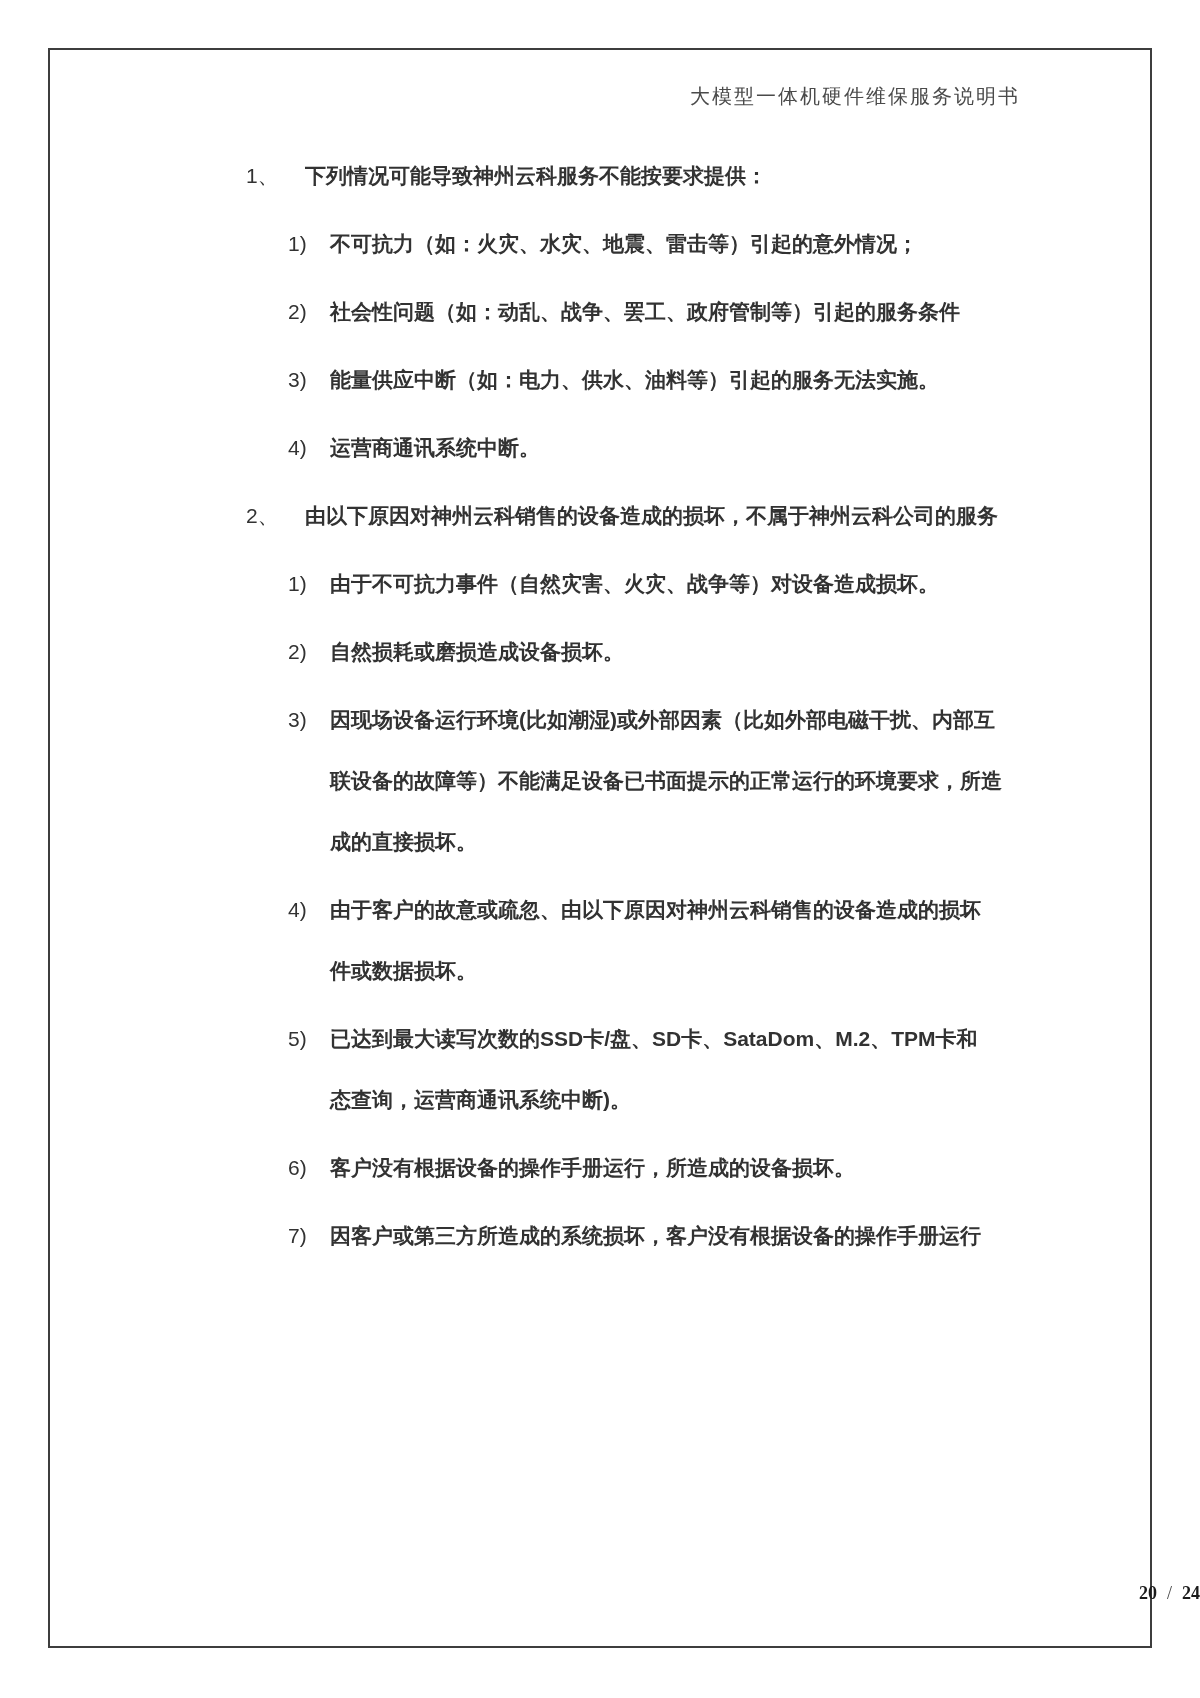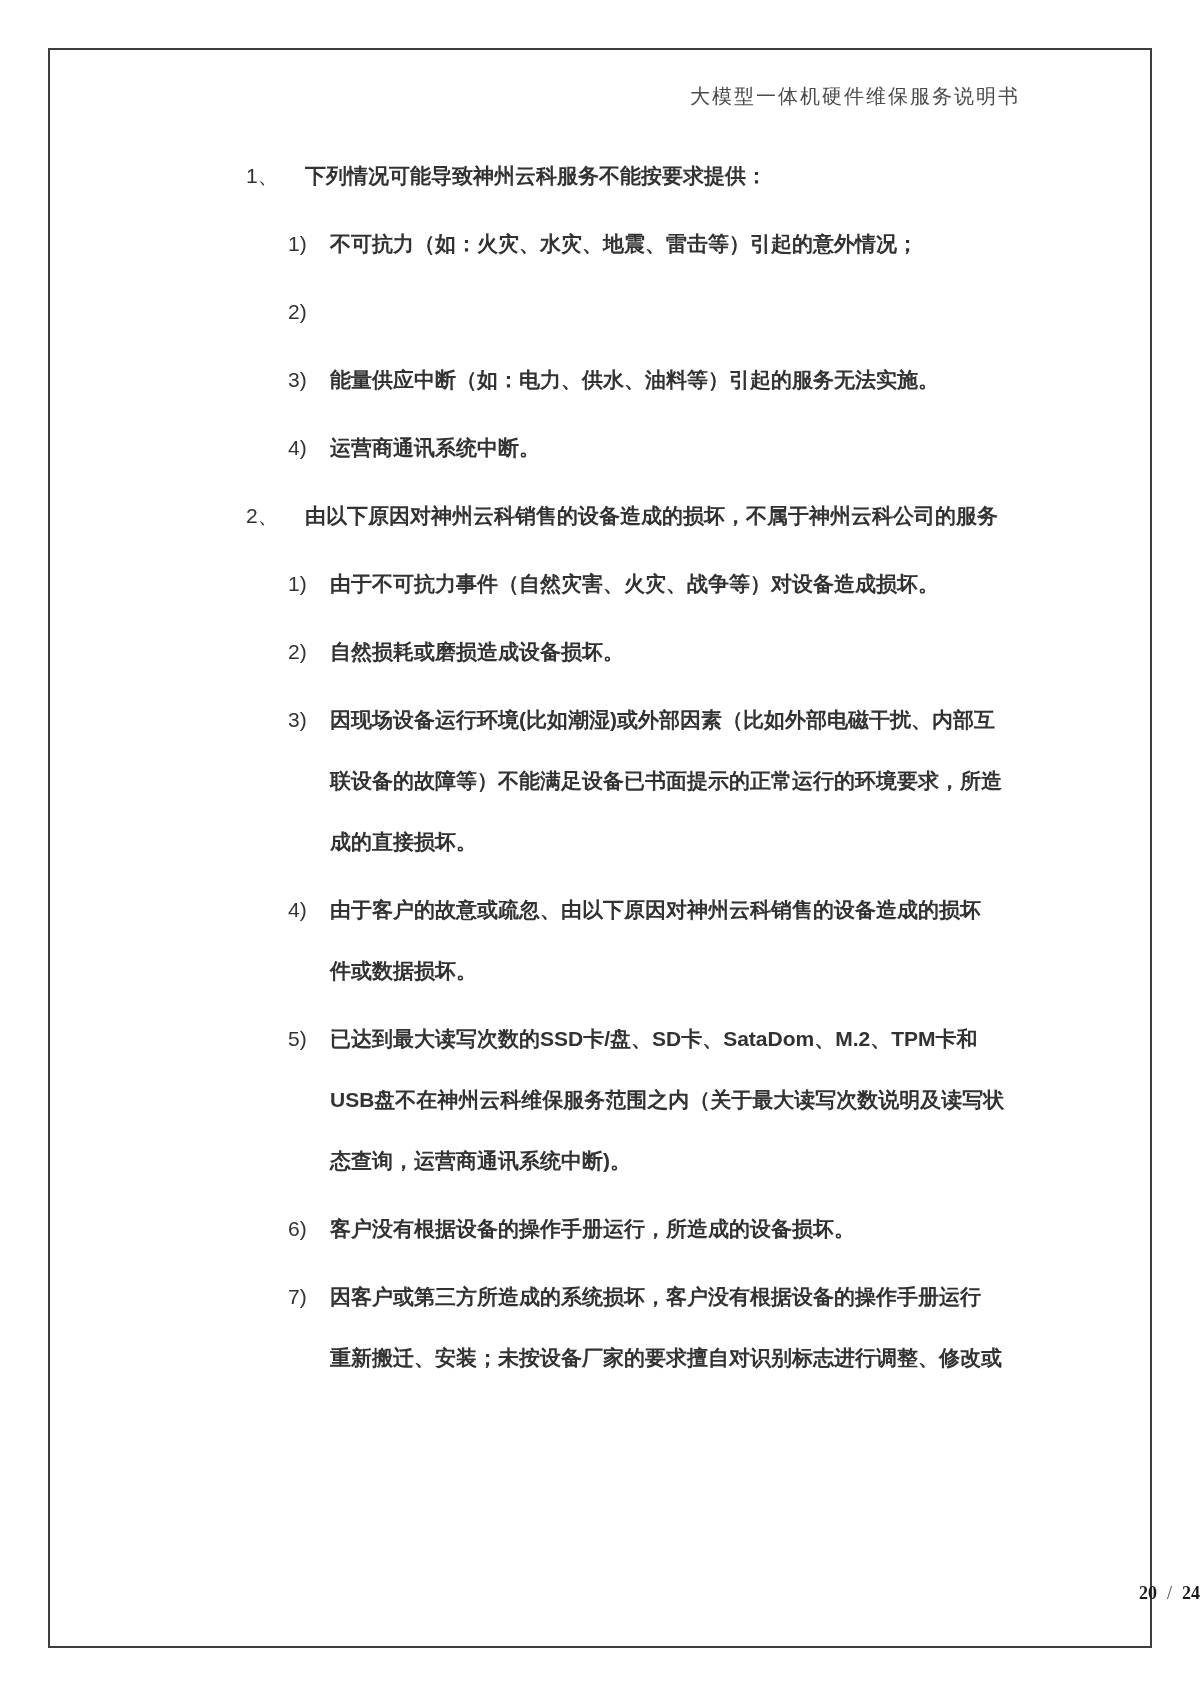--- a/index.html
+++ b/index.html
@@ -89,20 +89,21 @@
     </div>
     <div class="item lvl2">
       <span class="marker">1)</span>
       <div class="lines">
         <div class="line">不可抗力（如：火灾、水灾、地震、雷击等）引起的意外情况；</div>
       </div>
     </div>
     <div class="item lvl2">
       <span class="marker">2)</span>
       <div class="lines">
+        <div class="line">社会性问题（如：动乱、战争、罢工、政府管制等）引起的服务条件</div>
       </div>
     </div>
     <div class="item lvl2">
       <span class="marker">3)</span>
       <div class="lines">
         <div class="line">能量供应中断（如：电力、供水、油料等）引起的服务无法实施。</div>
       </div>
     </div>
     <div class="item lvl2">
       <span class="marker">4)</span>
@@ -140,32 +141,30 @@
       <span class="marker">4)</span>
       <div class="lines">
         <div class="line">由于客户的故意或疏忽、由以下原因对神州云科销售的设备造成的损坏</div>
         <div class="line">件或数据损坏。</div>
       </div>
     </div>
     <div class="item lvl2">
       <span class="marker">5)</span>
       <div class="lines">
         <div class="line">已达到最大读写次数的SSD卡/盘、SD卡、SataDom、M.2、TPM卡和</div>
-        <div class="line">USB盘不在神州云科维保服务范围之内（关于最大读写次数说明及读写状</div>
         <div class="line">态查询，运营商通讯系统中断)。</div>
       </div>
     </div>
     <div class="item lvl2">
       <span class="marker">6)</span>
       <div class="lines">
         <div class="line">客户没有根据设备的操作手册运行，所造成的设备损坏。</div>
       </div>
     </div>
     <div class="item lvl2">
       <span class="marker">7)</span>
       <div class="lines">
         <div class="line">因客户或第三方所造成的系统损坏，客户没有根据设备的操作手册运行</div>
-        <div class="line">重新搬迁、安装；未按设备厂家的要求擅自对识别标志进行调整、修改或</div>
       </div>
     </div>
   </div>
 
 <div class="page-footer"><span class="num">20</span><span class="sep">/</span><span class="num">24</span></div>
 
 </body></html>

